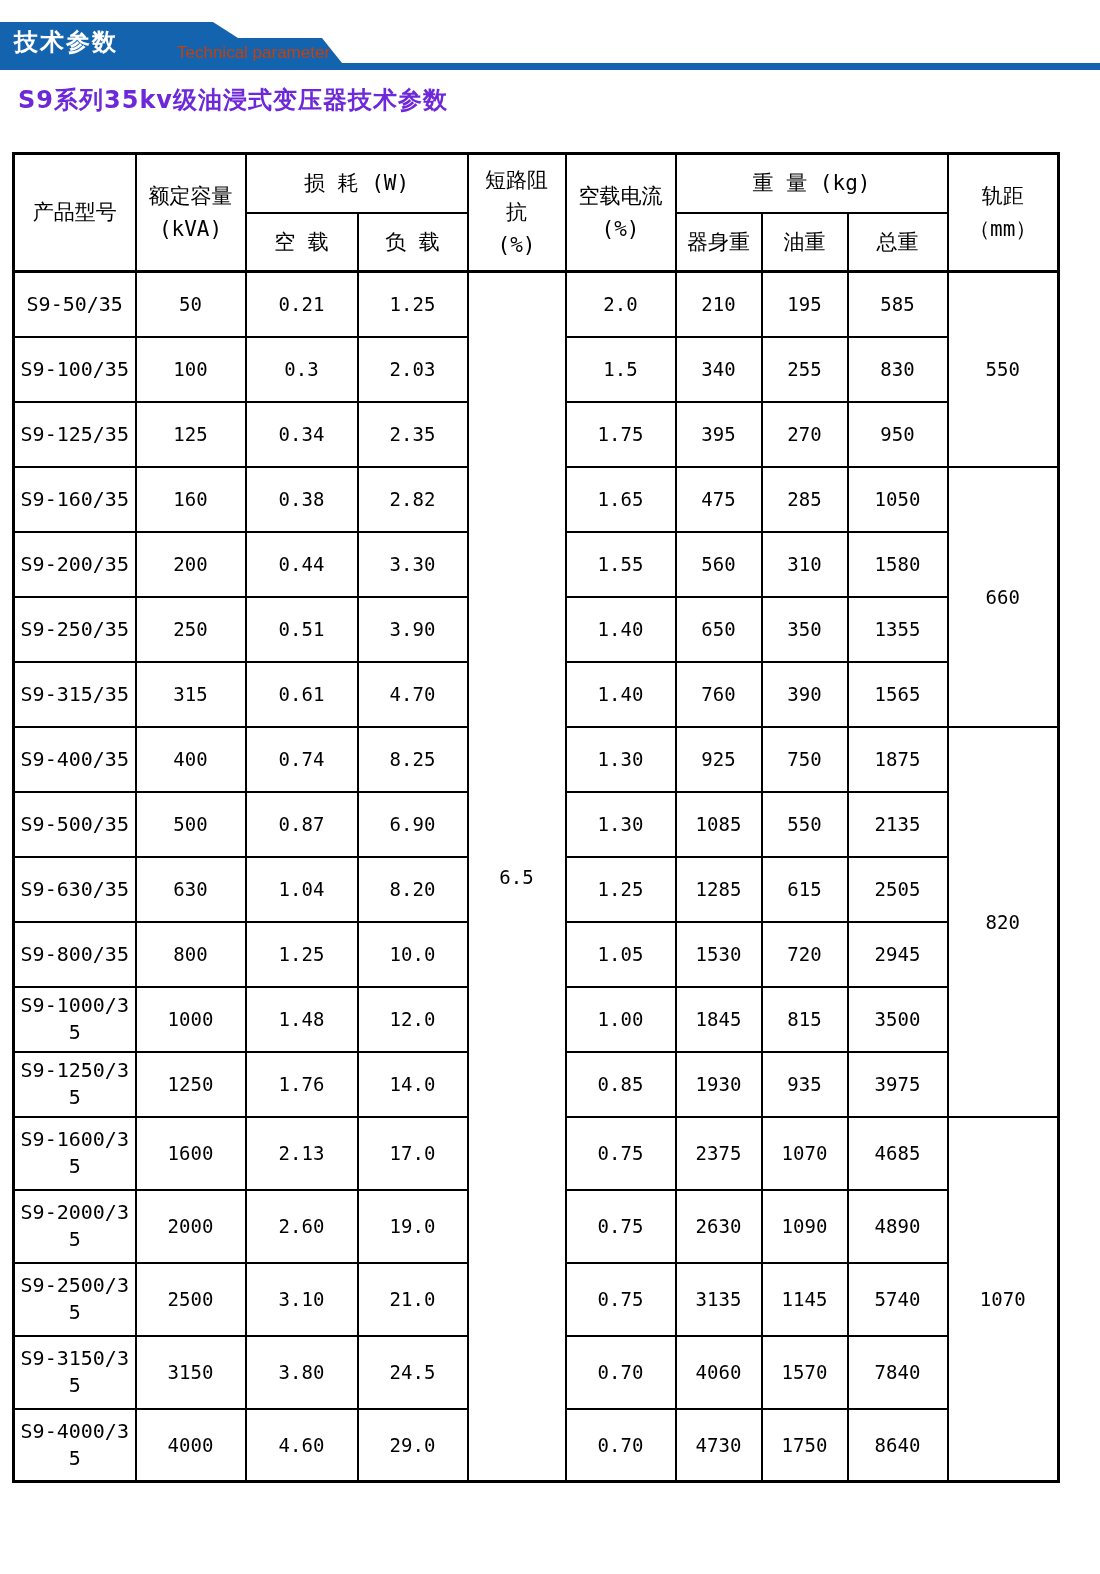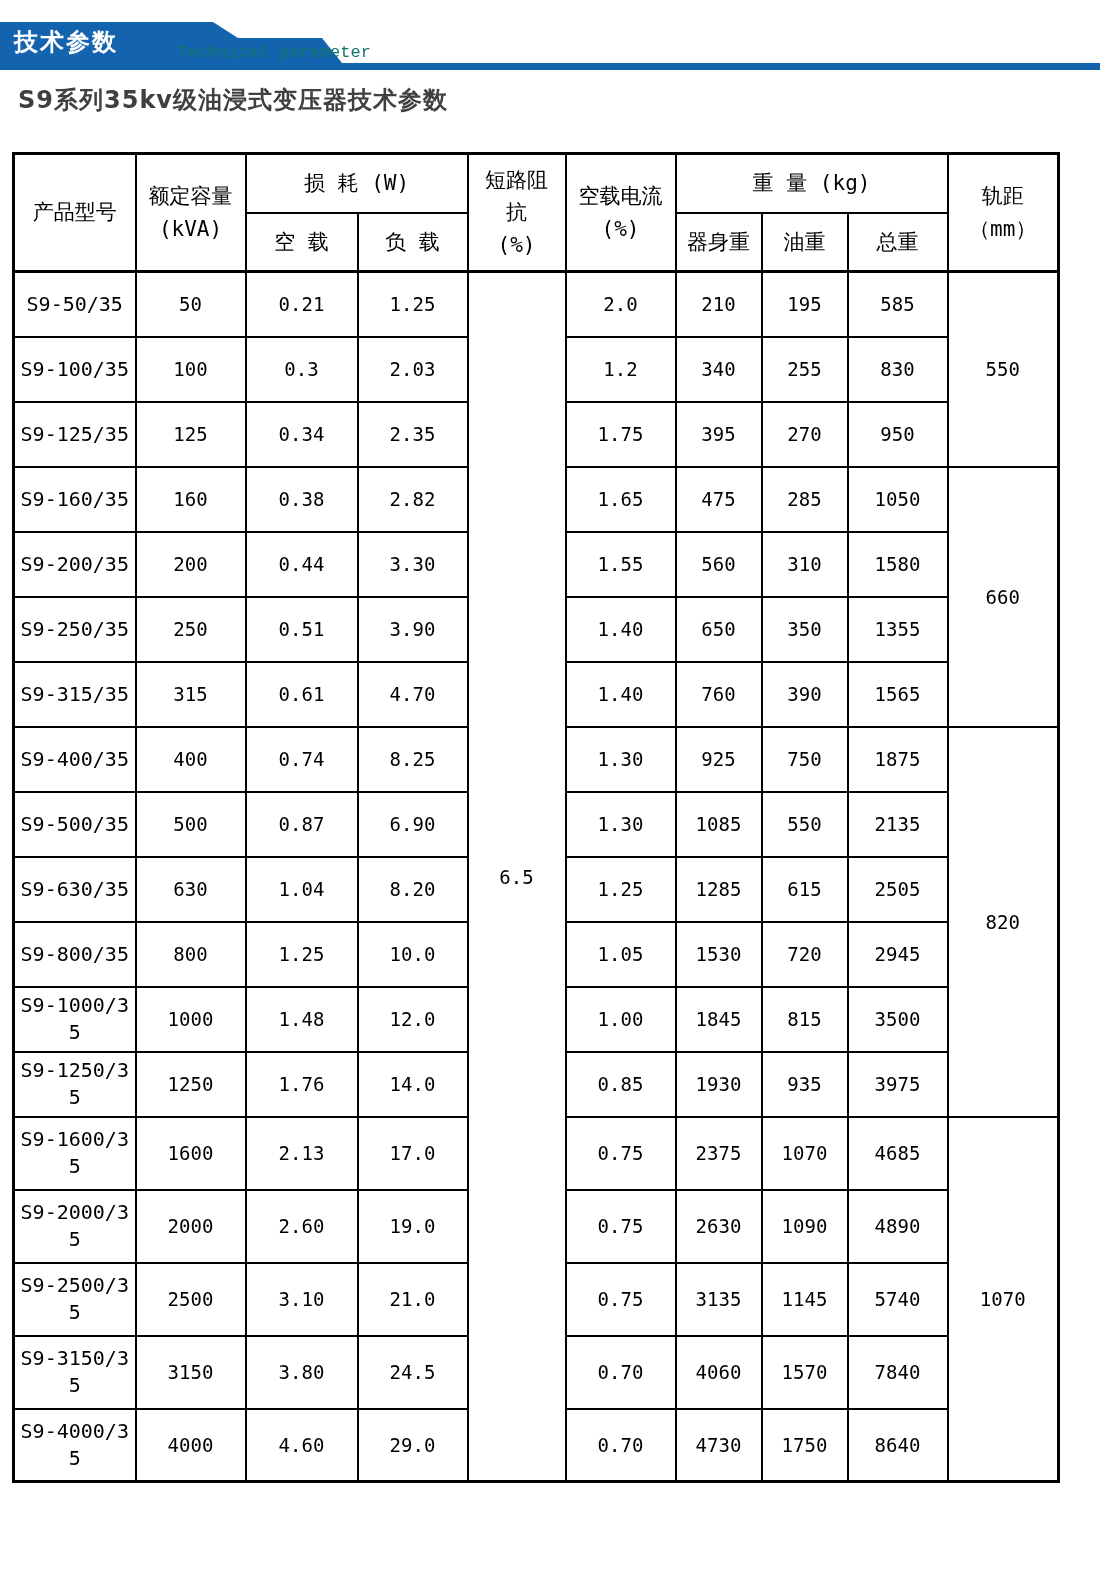--- a/index.html
+++ b/index.html
@@ -8,24 +8,24 @@
     font-family:"DejaVu Sans Mono","Liberation Mono",monospace;
     -webkit-font-smoothing:none;
   }
   
   .banner{position:absolute;left:0;top:22px;width:1100px;height:48px;}
   .banner-strip{position:absolute;left:0;top:41px;width:1100px;height:7px;}
   .banner-shape{position:absolute;left:0;top:0;width:352px;height:48px;
     clip-path:polygon(0 0,213px 0,238px 16px,322px 16px,342px 41px,352px 41px,352px 48px,0 48px);}
   .banner-title-cn{position:absolute;left:14px;top:4px;color:#fff;font-size:24px;font-weight:bold;
     letter-spacing:2px;font-family:"DejaVu Sans","Liberation Sans",sans-serif;white-space:nowrap;}
-  .banner-title-en{position:absolute;left:177px;top:21px;color:#0f766e;font-size:17px;
-    font-family:Liberation Mono, monospace;white-space:nowrap;}
+  .banner-title-en{position:absolute;left:177px;top:21px;color:#c2410c;font-size:17px;
+    font-family:Liberation Sans, sans-serif;white-space:nowrap;}
   
-  .page-title{position:absolute;left:18px;top:84px;font-size:24px;font-weight:bold;color:#404040;
+  .page-title{position:absolute;left:18px;top:84px;font-size:24px;font-weight:bold;color:#6d28d9;
     letter-spacing:1px;font-family:"DejaVu Sans","Liberation Sans",sans-serif;white-space:nowrap;}
   
   table.spec{position:absolute;left:12px;top:152px;width:1045px;table-layout:fixed;
     border-collapse:collapse;border:3px solid #000;background:#fff;}
   .spec th,.spec td{border:2px solid #000;padding:0;text-align:center;vertical-align:middle;
     font-weight:normal;color:#000;overflow:hidden;}
   .spec thead{border-bottom:3px solid #000;}
   .spec thead tr{height:59px;}
   .spec th{font-size:21px;line-height:1.25;}
   .spec td{font-size:19px;}
@@ -103,21 +103,21 @@
         <td>210</td>
         <td>195</td>
         <td>585</td>
         <td class="gauge" rowspan="3">550</td>
       </tr>
       <tr>
         <td class="model">S9-100/35</td>
         <td>100</td>
         <td>0.3</td>
         <td>2.03</td>
-        <td>1.2</td>
+        <td>1.5</td>
         <td>340</td>
         <td>255</td>
         <td>830</td>
       </tr>
       <tr>
         <td class="model">S9-125/35</td>
         <td>125</td>
         <td>0.34</td>
         <td>2.35</td>
         <td>1.75</td>

